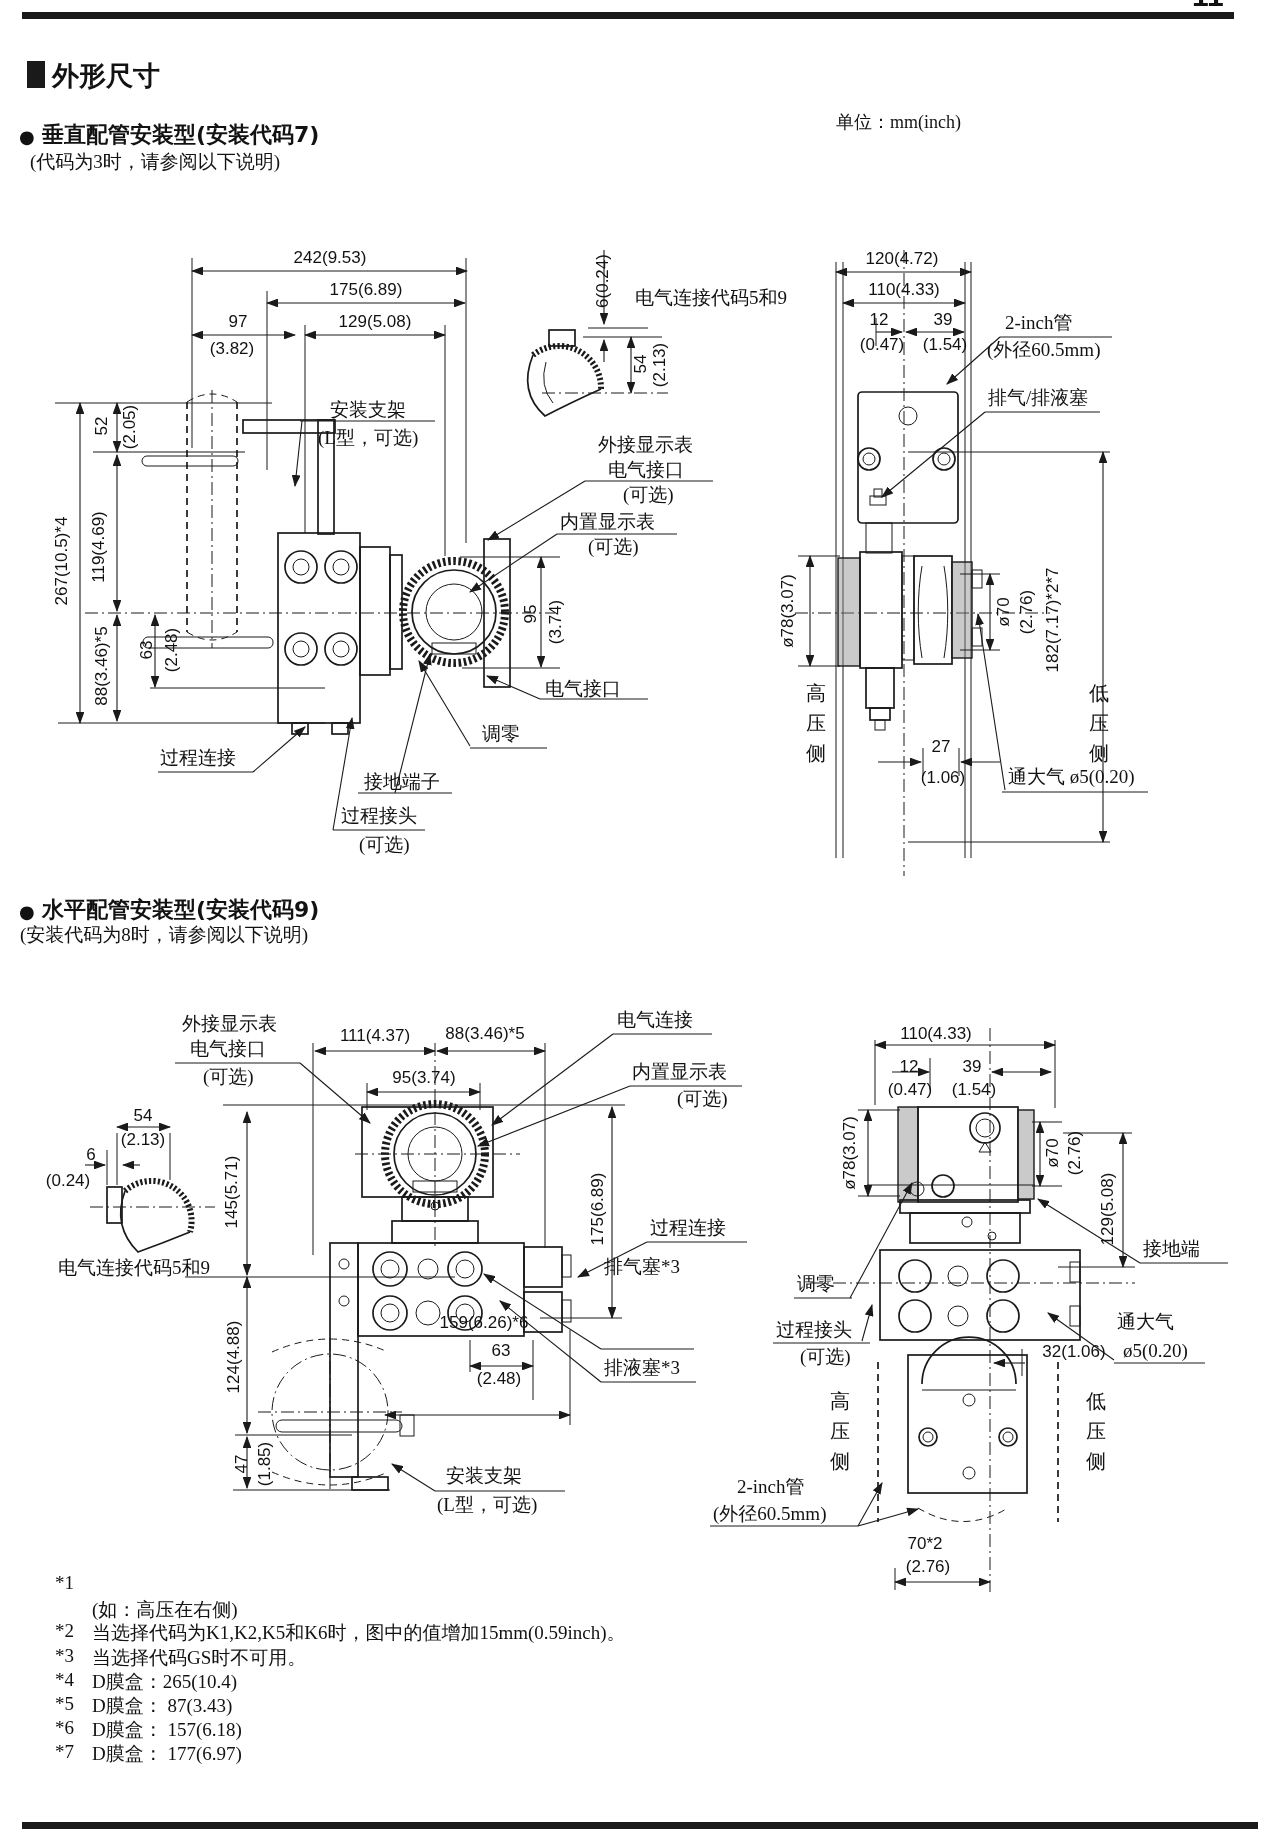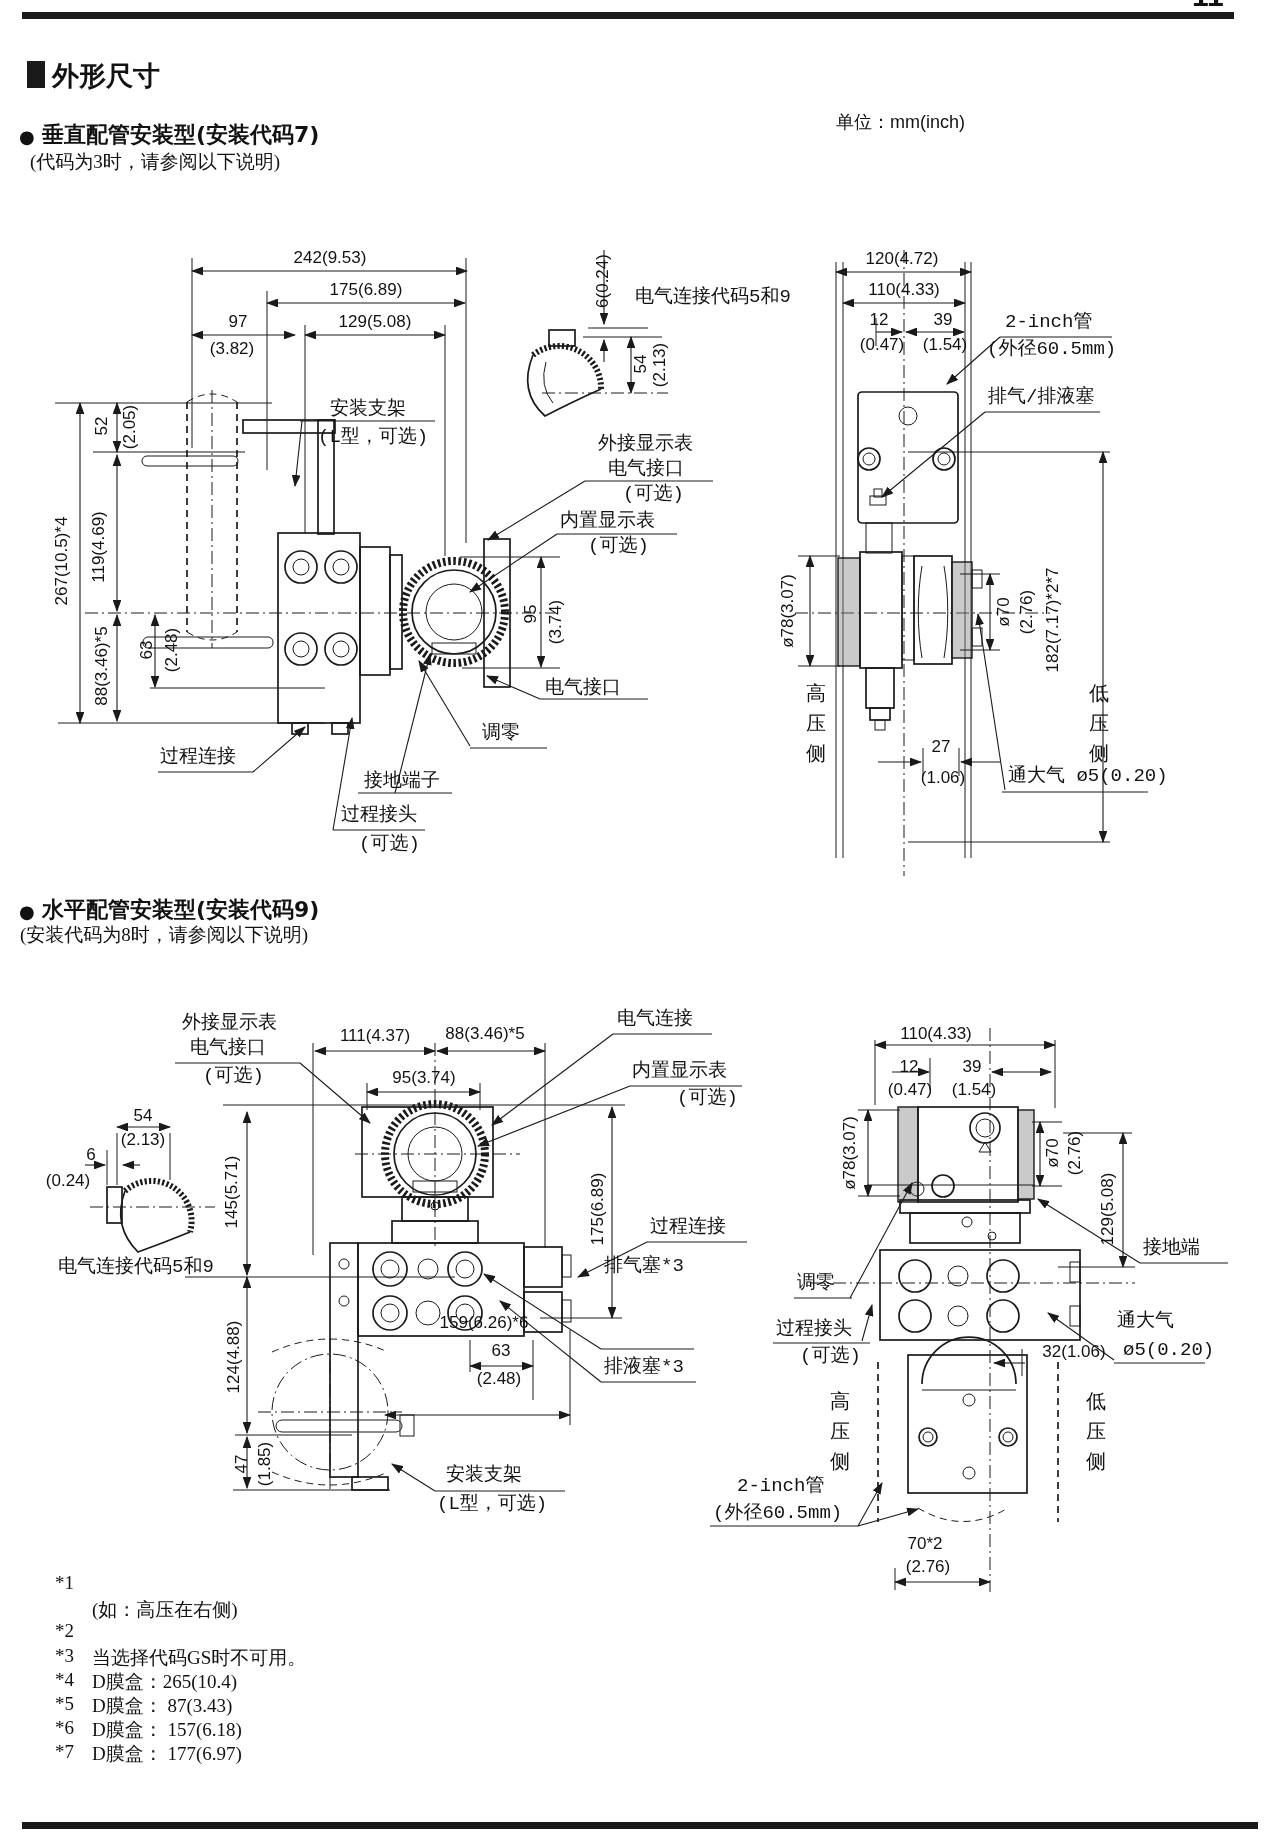--- a/index.html
+++ b/index.html
@@ -5,23 +5,23 @@
   html,body{margin:0;padding:0;background:#e8e8e8}
   #page{position:relative;width:1286px;height:1837px;background:#ffffff;overflow:hidden;
         font-family:"Liberation Sans","DejaVu Sans",sans-serif;color:#121212}
   .bar{position:absolute;background:#1a1a1a}
   .pagenum{position:absolute;font-size:30px;font-weight:bold;font-family:"Liberation Sans",sans-serif}
   .h1{position:absolute;font-size:27px;font-weight:bold;font-family:"DejaVu Sans",sans-serif}
   .sq{position:absolute;background:#1a1a1a}
   .h2{position:absolute;font-size:22px;font-weight:bold;font-family:"DejaVu Sans",sans-serif;white-space:nowrap}
   .bullet{position:absolute;font-size:18px;font-family:"DejaVu Sans",sans-serif}
   .note{position:absolute;font-size:19px;font-family:"Liberation Serif","DejaVu Serif",serif;white-space:nowrap}
-  .unit{position:absolute;font-size:18px;font-family:Liberation Sans, sans-serif;white-space:nowrap}
+  .unit{position:absolute;font-size:18px;font-family:Liberation Serif, serif;white-space:nowrap}
   .lab{position:absolute;white-space:nowrap;font-size:19px;line-height:1.12;
-       font-family:Liberation Mono, monospace}
+       font-family:Liberation Serif, serif}
   .ctr{position:absolute;transform:translate(-50%,-50%);white-space:nowrap;font-size:17px;
        font-family:"Liberation Sans","DejaVu Sans",sans-serif}
   .rot{position:absolute;transform:translate(-50%,-50%) rotate(-90deg);white-space:nowrap;font-size:17px;
        font-family:"Liberation Sans","DejaVu Sans",sans-serif}
   .vtxt{position:absolute;width:25px;word-break:break-all;text-align:left;font-size:20px;line-height:1.5;
         font-family:"Liberation Serif","DejaVu Serif",serif}
   .fn{position:absolute;white-space:nowrap;font-size:19px;font-family:"Liberation Serif","DejaVu Serif",serif}
   svg{position:absolute;overflow:visible}
   .p{fill:none;stroke:#1a1a1a;stroke-width:1.7}
   .t{fill:none;stroke:#1a1a1a;stroke-width:1}
@@ -465,20 +465,21 @@
   <div class="vtxt" style="left:830px;top:1386px">高压侧</div>
   <div class="vtxt" style="left:1086px;top:1386px">低压侧</div>
   <div class="lab" style="left:737px;top:1476px">2-inch管</div>
   <div class="lab" style="left:713px;top:1503px">(外径60.5mm)</div>
   <div class="ctr" style="left:925px;top:1544px">70*2</div>
   <div class="ctr" style="left:928px;top:1567px">(2.76)</div>
 
   <div class="fn" style="left:55px;top:1572px">*1</div>
   <div class="fn" style="left:92px;top:1597px">(如：高压在右侧)</div>
   <div class="fn" style="left:55px;top:1620px">*2</div>
+  <div class="fn" style="left:92px;top:1620px">当选择代码为K1,K2,K5和K6时，图中的值增加15mm(0.59inch)。</div>
   <div class="fn" style="left:55px;top:1645px">*3</div>
   <div class="fn" style="left:92px;top:1645px">当选择代码GS时不可用。</div>
   <div class="fn" style="left:55px;top:1669px">*4</div>
   <div class="fn" style="left:92px;top:1669px">D膜盒：265(10.4)</div>
   <div class="fn" style="left:55px;top:1693px">*5</div>
   <div class="fn" style="left:92px;top:1693px">D膜盒： 87(3.43)</div>
   <div class="fn" style="left:55px;top:1717px">*6</div>
   <div class="fn" style="left:92px;top:1717px">D膜盒： 157(6.18)</div>
   <div class="fn" style="left:55px;top:1741px">*7</div>
   <div class="fn" style="left:92px;top:1741px">D膜盒： 177(6.97)</div>

